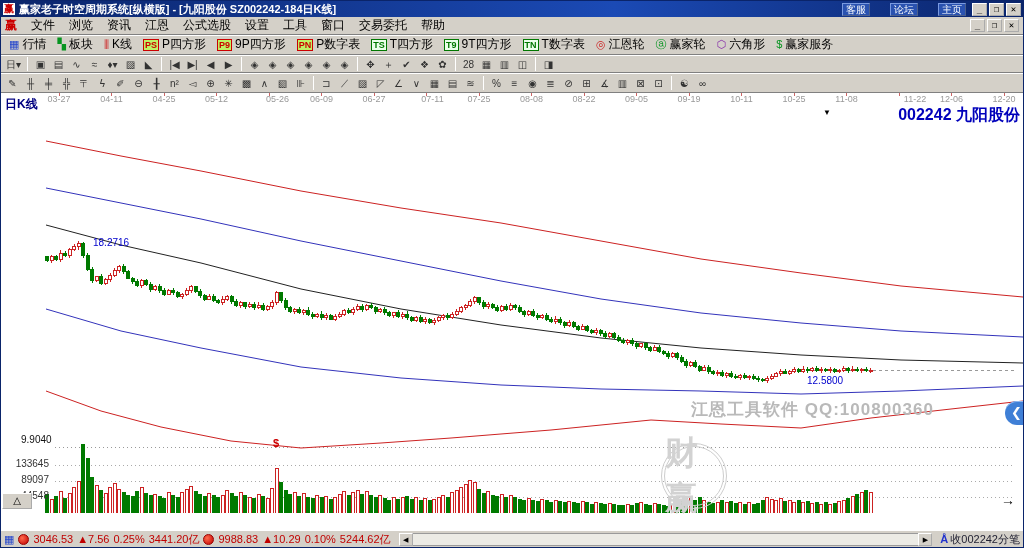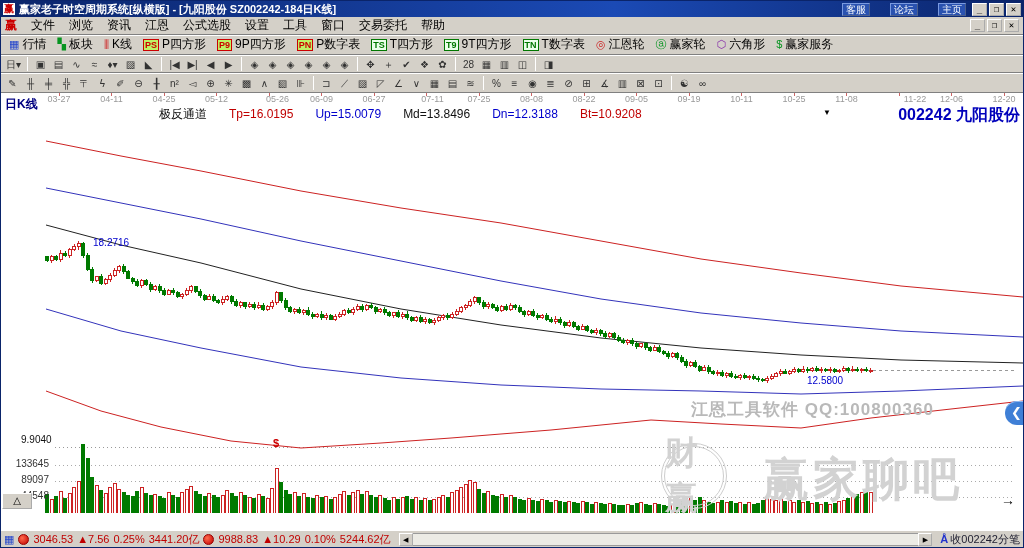--- a/index.html
+++ b/index.html
@@ -281,23 +281,20 @@
         <span style="left: 583px;">08-22</span>
         <span style="left: 635.5px;">09-05</span>
         <span style="left: 688px;">09-19</span>
         <span style="left: 740.5px;">10-11</span>
         <span style="left: 793px;">10-25</span>
         <span style="left: 845.5px;">11-08</span>
         <span style="left: 898px; margin-left: 16px;">11-22</span>
         <span style="left: 950.5px;">12-06</span>
         <span style="left: 1003px;">12-20</span>
       </div>
-    <div class="ind-row">
-      <span class="c-black">极反通道</span><span class="c-red">Tp=16.0195</span><span class="c-blue">Up=15.0079</span><span class="c-black">Md=13.8496</span><span class="c-blue">Dn=12.3188</span><span class="c-red">Bt=10.9208</span>
-    </div>
     <div class="stock-label">002242 九阳股份</div>
     <div class="axis-marker">▼</div>
 
     <svg id="ksvg" width="1024" height="420" viewBox="0 0 1024 420" shape-rendering="crispEdges">
         <line x1="54" y1="354" x2="1014" y2="354" stroke="#999" stroke-dasharray="1,3"></line>
         <line x1="54" y1="372" x2="1014" y2="372" stroke="#aaa" stroke-dasharray="1,3"></line>
         <line x1="54" y1="388" x2="1014" y2="388" stroke="#aaa" stroke-dasharray="1,3"></line>
         <line x1="54" y1="404" x2="1014" y2="404" stroke="#aaa" stroke-dasharray="1,3"></line>
         <line x1="58" y1="0" x2="58" y2="3" stroke="#c66"></line>
         <line x1="110.5" y1="0" x2="110.5" y2="3" stroke="#c66"></line>
@@ -887,21 +884,20 @@
     <div class="anno c-blue" style="left:92px; top:144px;">18.2716</div>
     <div class="anno c-blue" style="left:806px; top:282px;">12.5800</div>
     <div class="anno c-black" style="left:20px; top:341px;">9.9040</div>
     <div class="vtick" style="left:2px; top:365px;">133645</div>
     <div class="vtick" style="left:2px; top:381px;">89097</div>
     <div class="vtick" style="left:2px; top:397px;">44548</div>
     <div class="dollar">$</div>
 
     <div class="wm-qq">江恩工具软件  QQ:100800360</div>
     <div class="wm-seal">财赢</div>
-    <div class="wm-big">赢家聊吧</div>
 
     <div class="chevron-btn">❮</div>
     <div class="expand-arrow">→</div>
     <div class="tri-btn">△</div>
   </div>
 
   <div class="statusbar">
     <span class="sic grid-ic">▦</span>
     <span class="dot-ic"></span>
     <span>3046.53</span>

